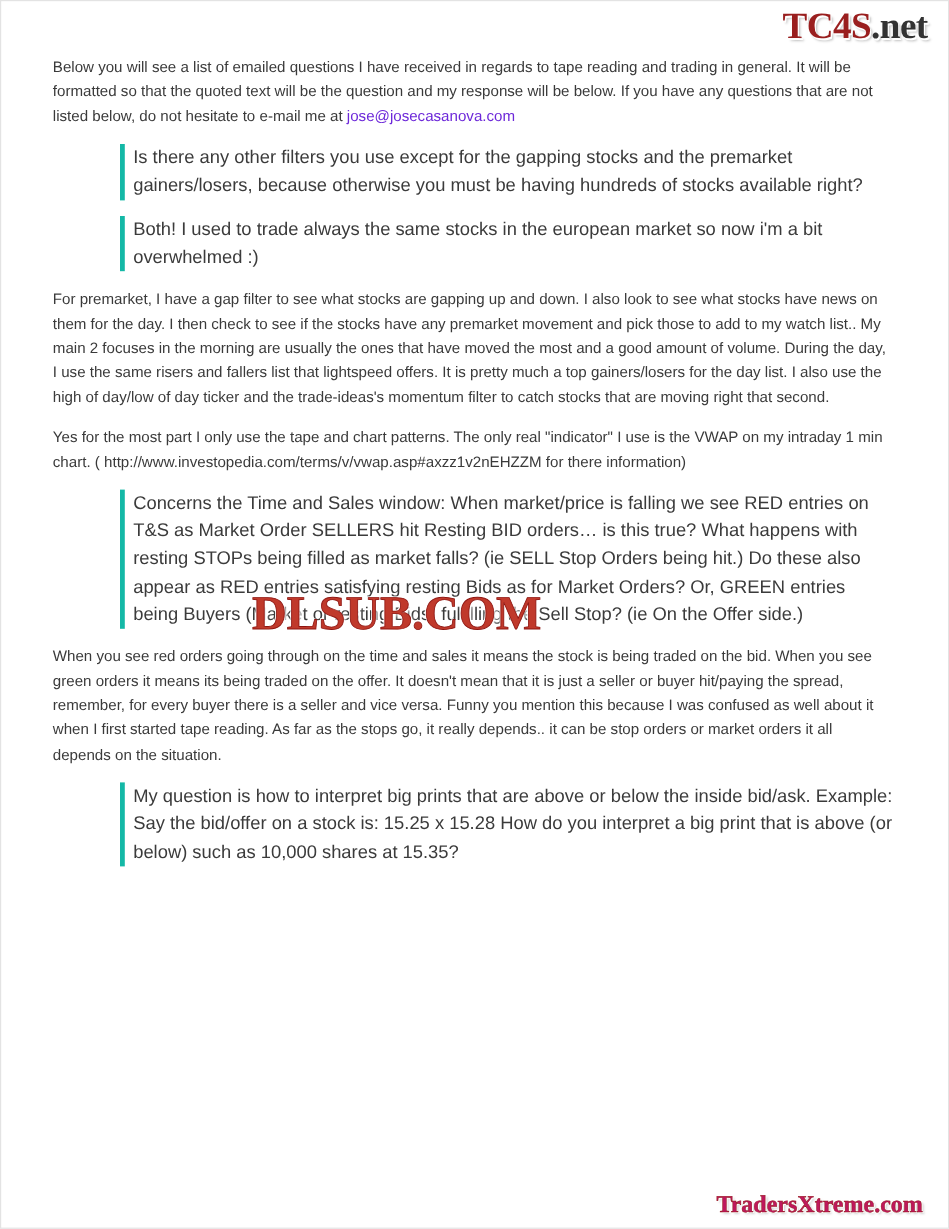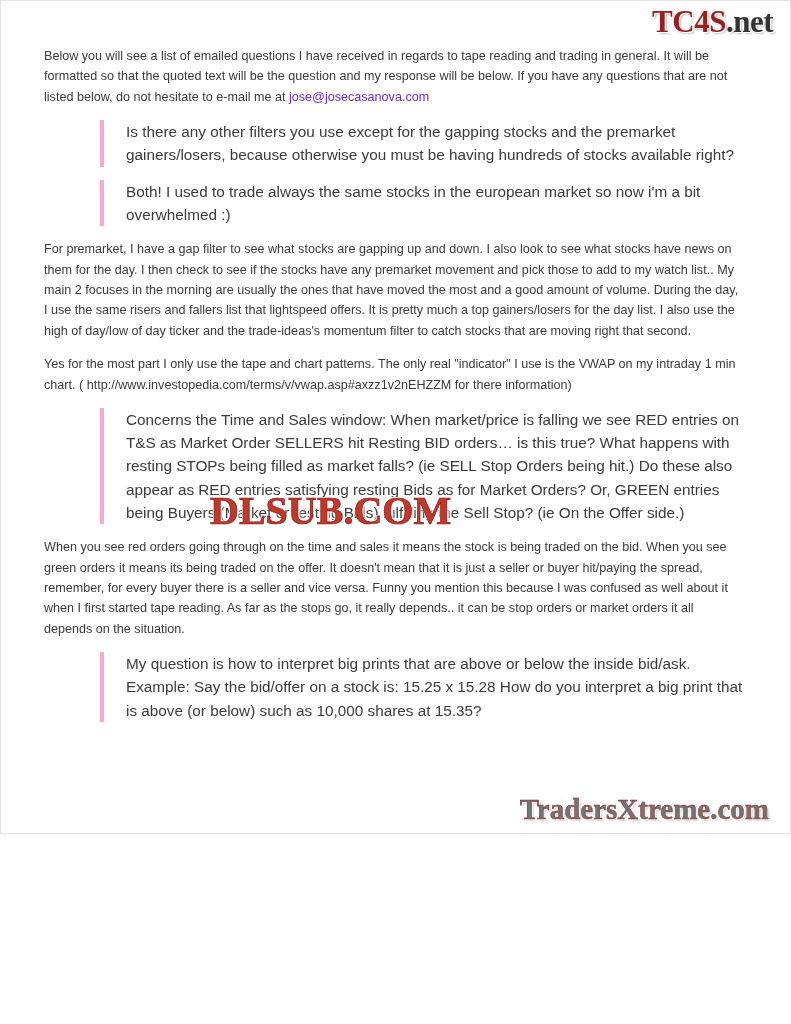--- a/index.html
+++ b/index.html
@@ -12,21 +12,21 @@
     width: 791px;
     height: 1024px;
     position: relative;
     font-family: "Liberation Sans", sans-serif;
     color: #333333;
     overflow: hidden;
   }
   .page {
     position: relative;
     width: 791px;
-    height: 834px;
+    height: 1024px;
     padding: 0;
   }
   
   .logo-top {
     position: absolute;
     top: 4px;
     right: 18px;
     font-family: "Liberation Serif", serif;
     font-size: 31px;
     font-weight: bold;
@@ -52,22 +52,22 @@
   p.body-text a {
     color: #1b4fa8;
     text-decoration: none;
   }
   p.body-text a.plain-link {
     color: #6d28d9;
   }
 
   .quote {
     margin: 4px 0 13px 0;
-    padding: 0 0 0 22px;
-    border-left: 4px solid #f9a8d4;
+    padding: 0 0 0 7px;
+    border-left: 4px solid #14b8a6;
     margin-left: 56px;
   }
   .quote p {
     margin: 0;
     font-size: 15.3px;
     line-height: 1.52;
     color: #3b3b3b;
     font-family: "Liberation Sans", sans-serif;
   }
 
@@ -89,23 +89,23 @@
     text-shadow: 2px 2px 3px rgba(255,255,255,0.95), -1px -1px 0 #ffffff;
     white-space: nowrap;
     pointer-events: none;
   }
 
   .watermark-bottom {
     position: absolute;
     bottom: 8px;
     right: 22px;
     font-family: "Liberation Serif", serif;
-    font-size: 29px;
+    font-size: 20px;
     font-weight: bold;
-    color: #737373;
+    color: #be185d;
     -webkit-text-stroke: 0.4px #8d1410;
     text-shadow: 1px 1px 0 #ffffff, 2px 2px 2px rgba(0,0,0,0.18);
     white-space: nowrap;
     text-align: center;
   }
   .page-border {
     position: absolute;
     inset: 0;
     border: 1px solid #e3e3e3;
     pointer-events: none;

